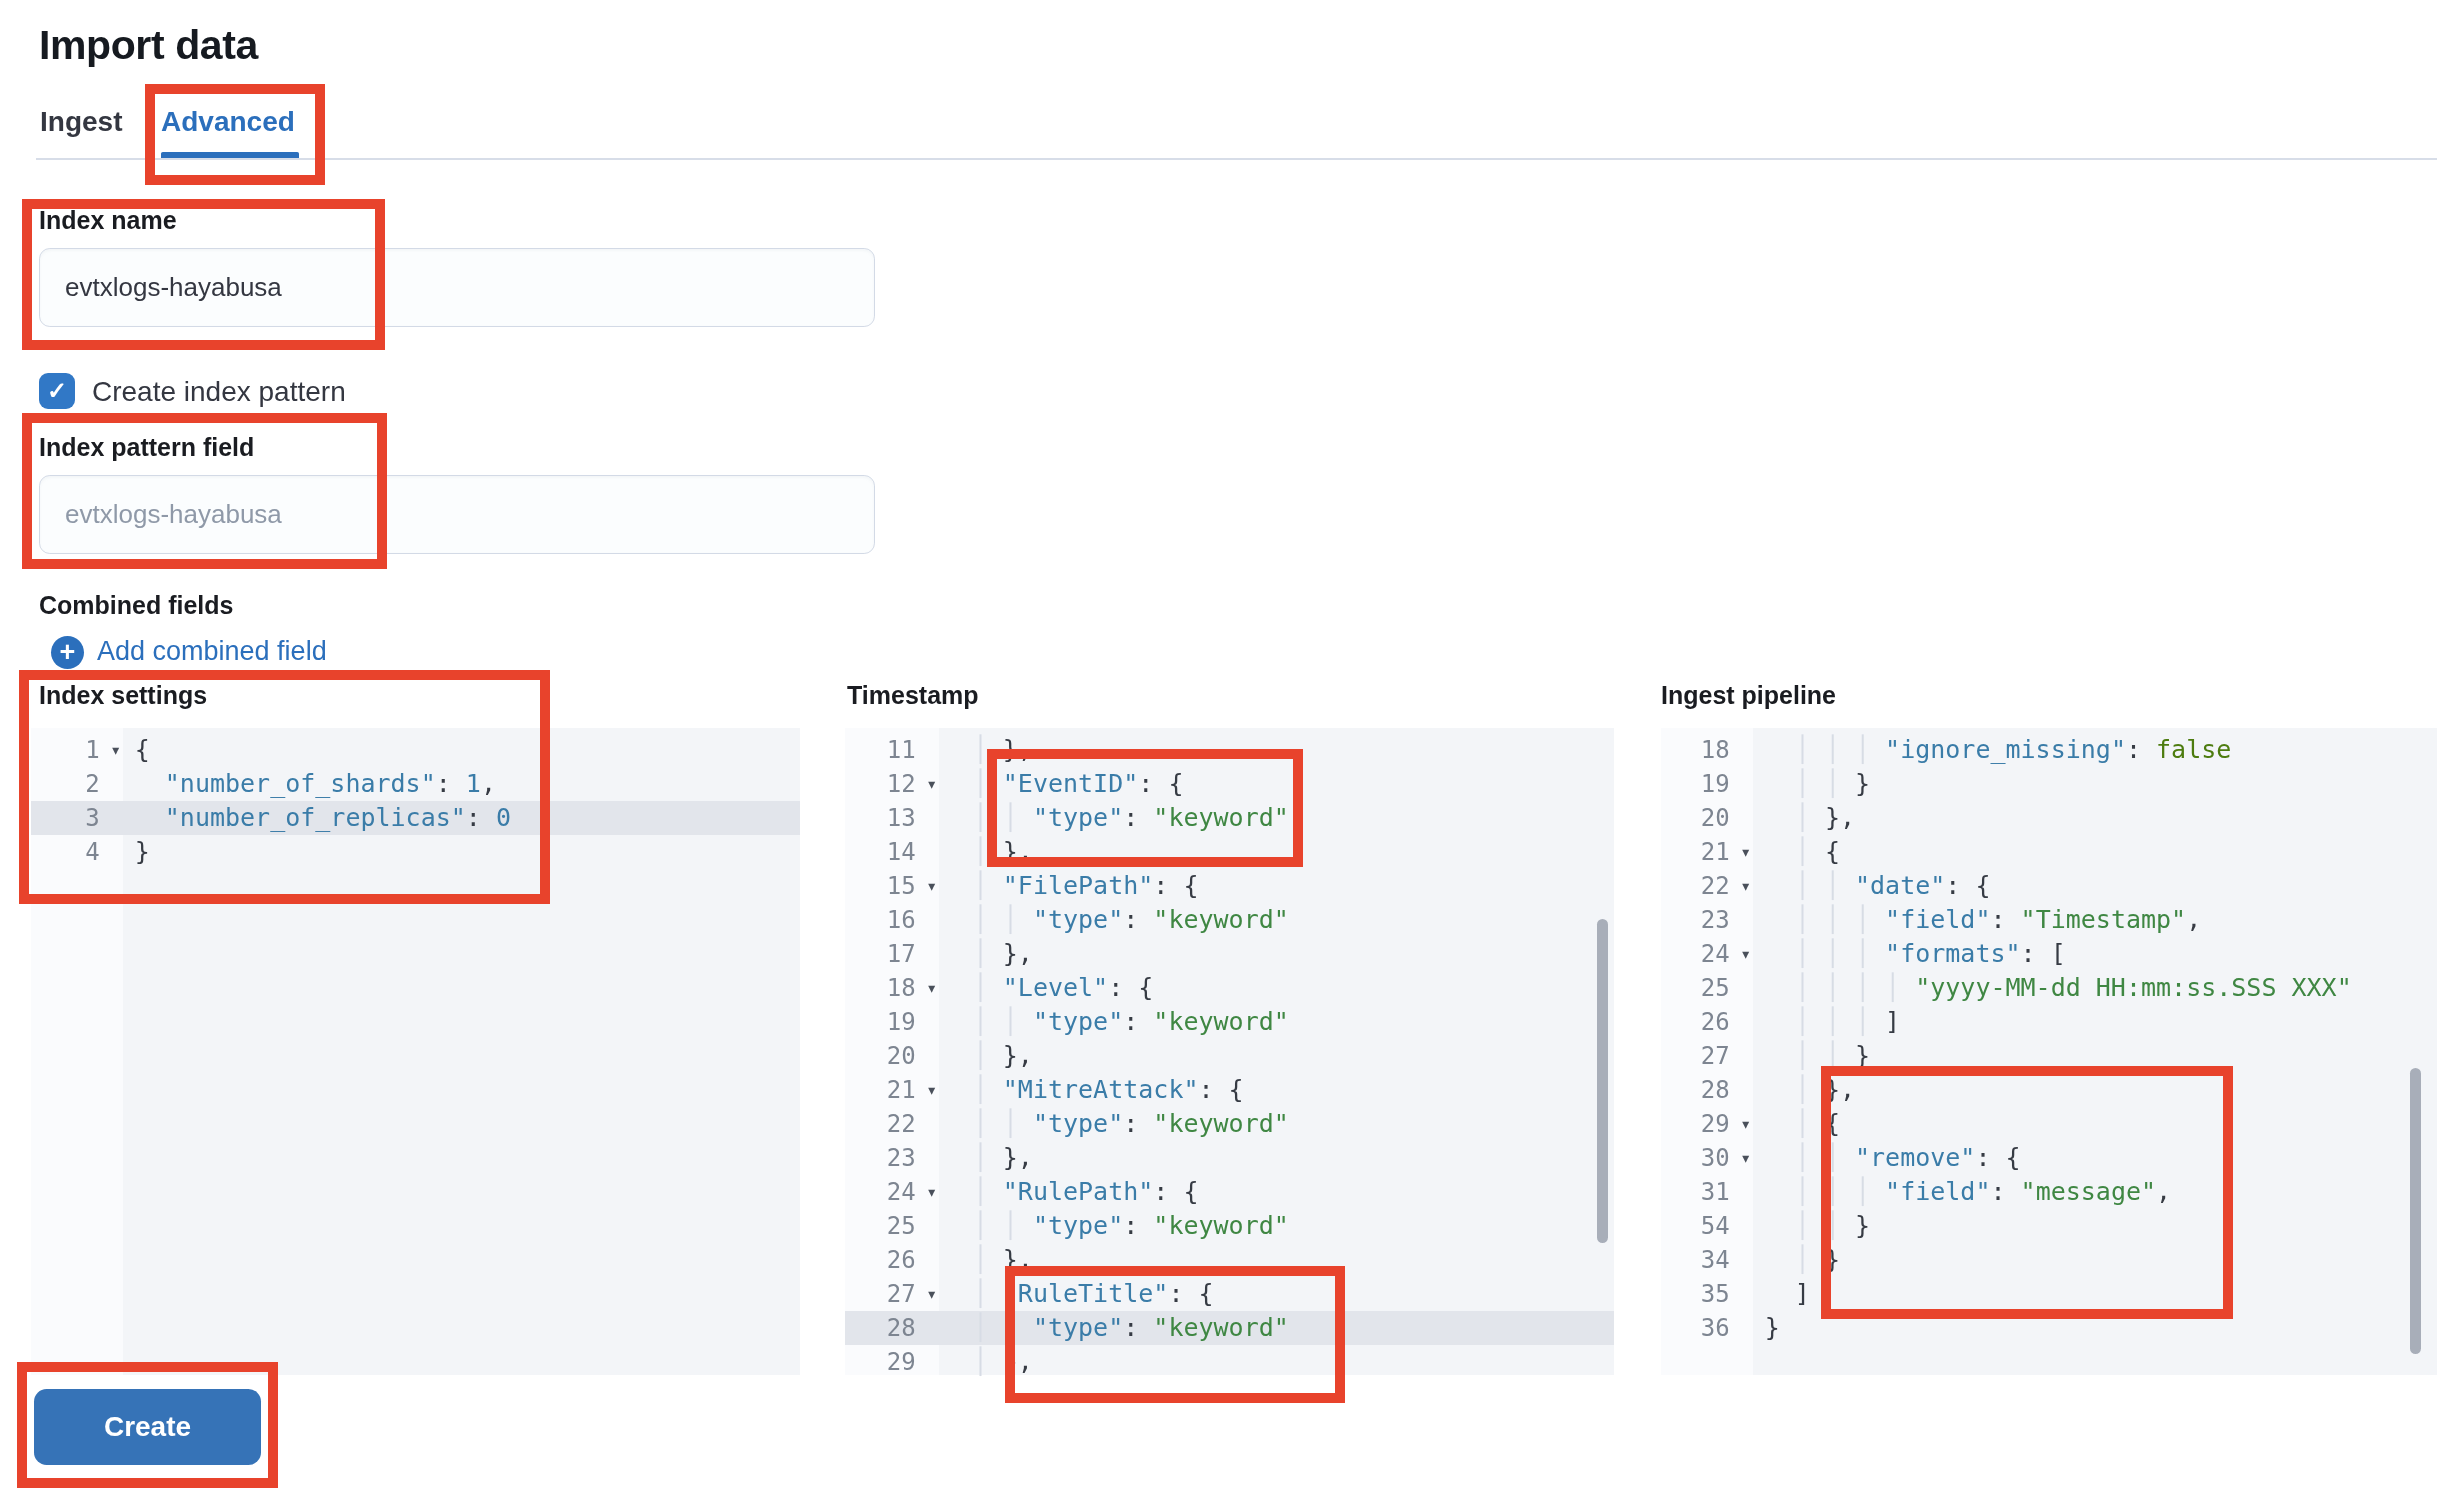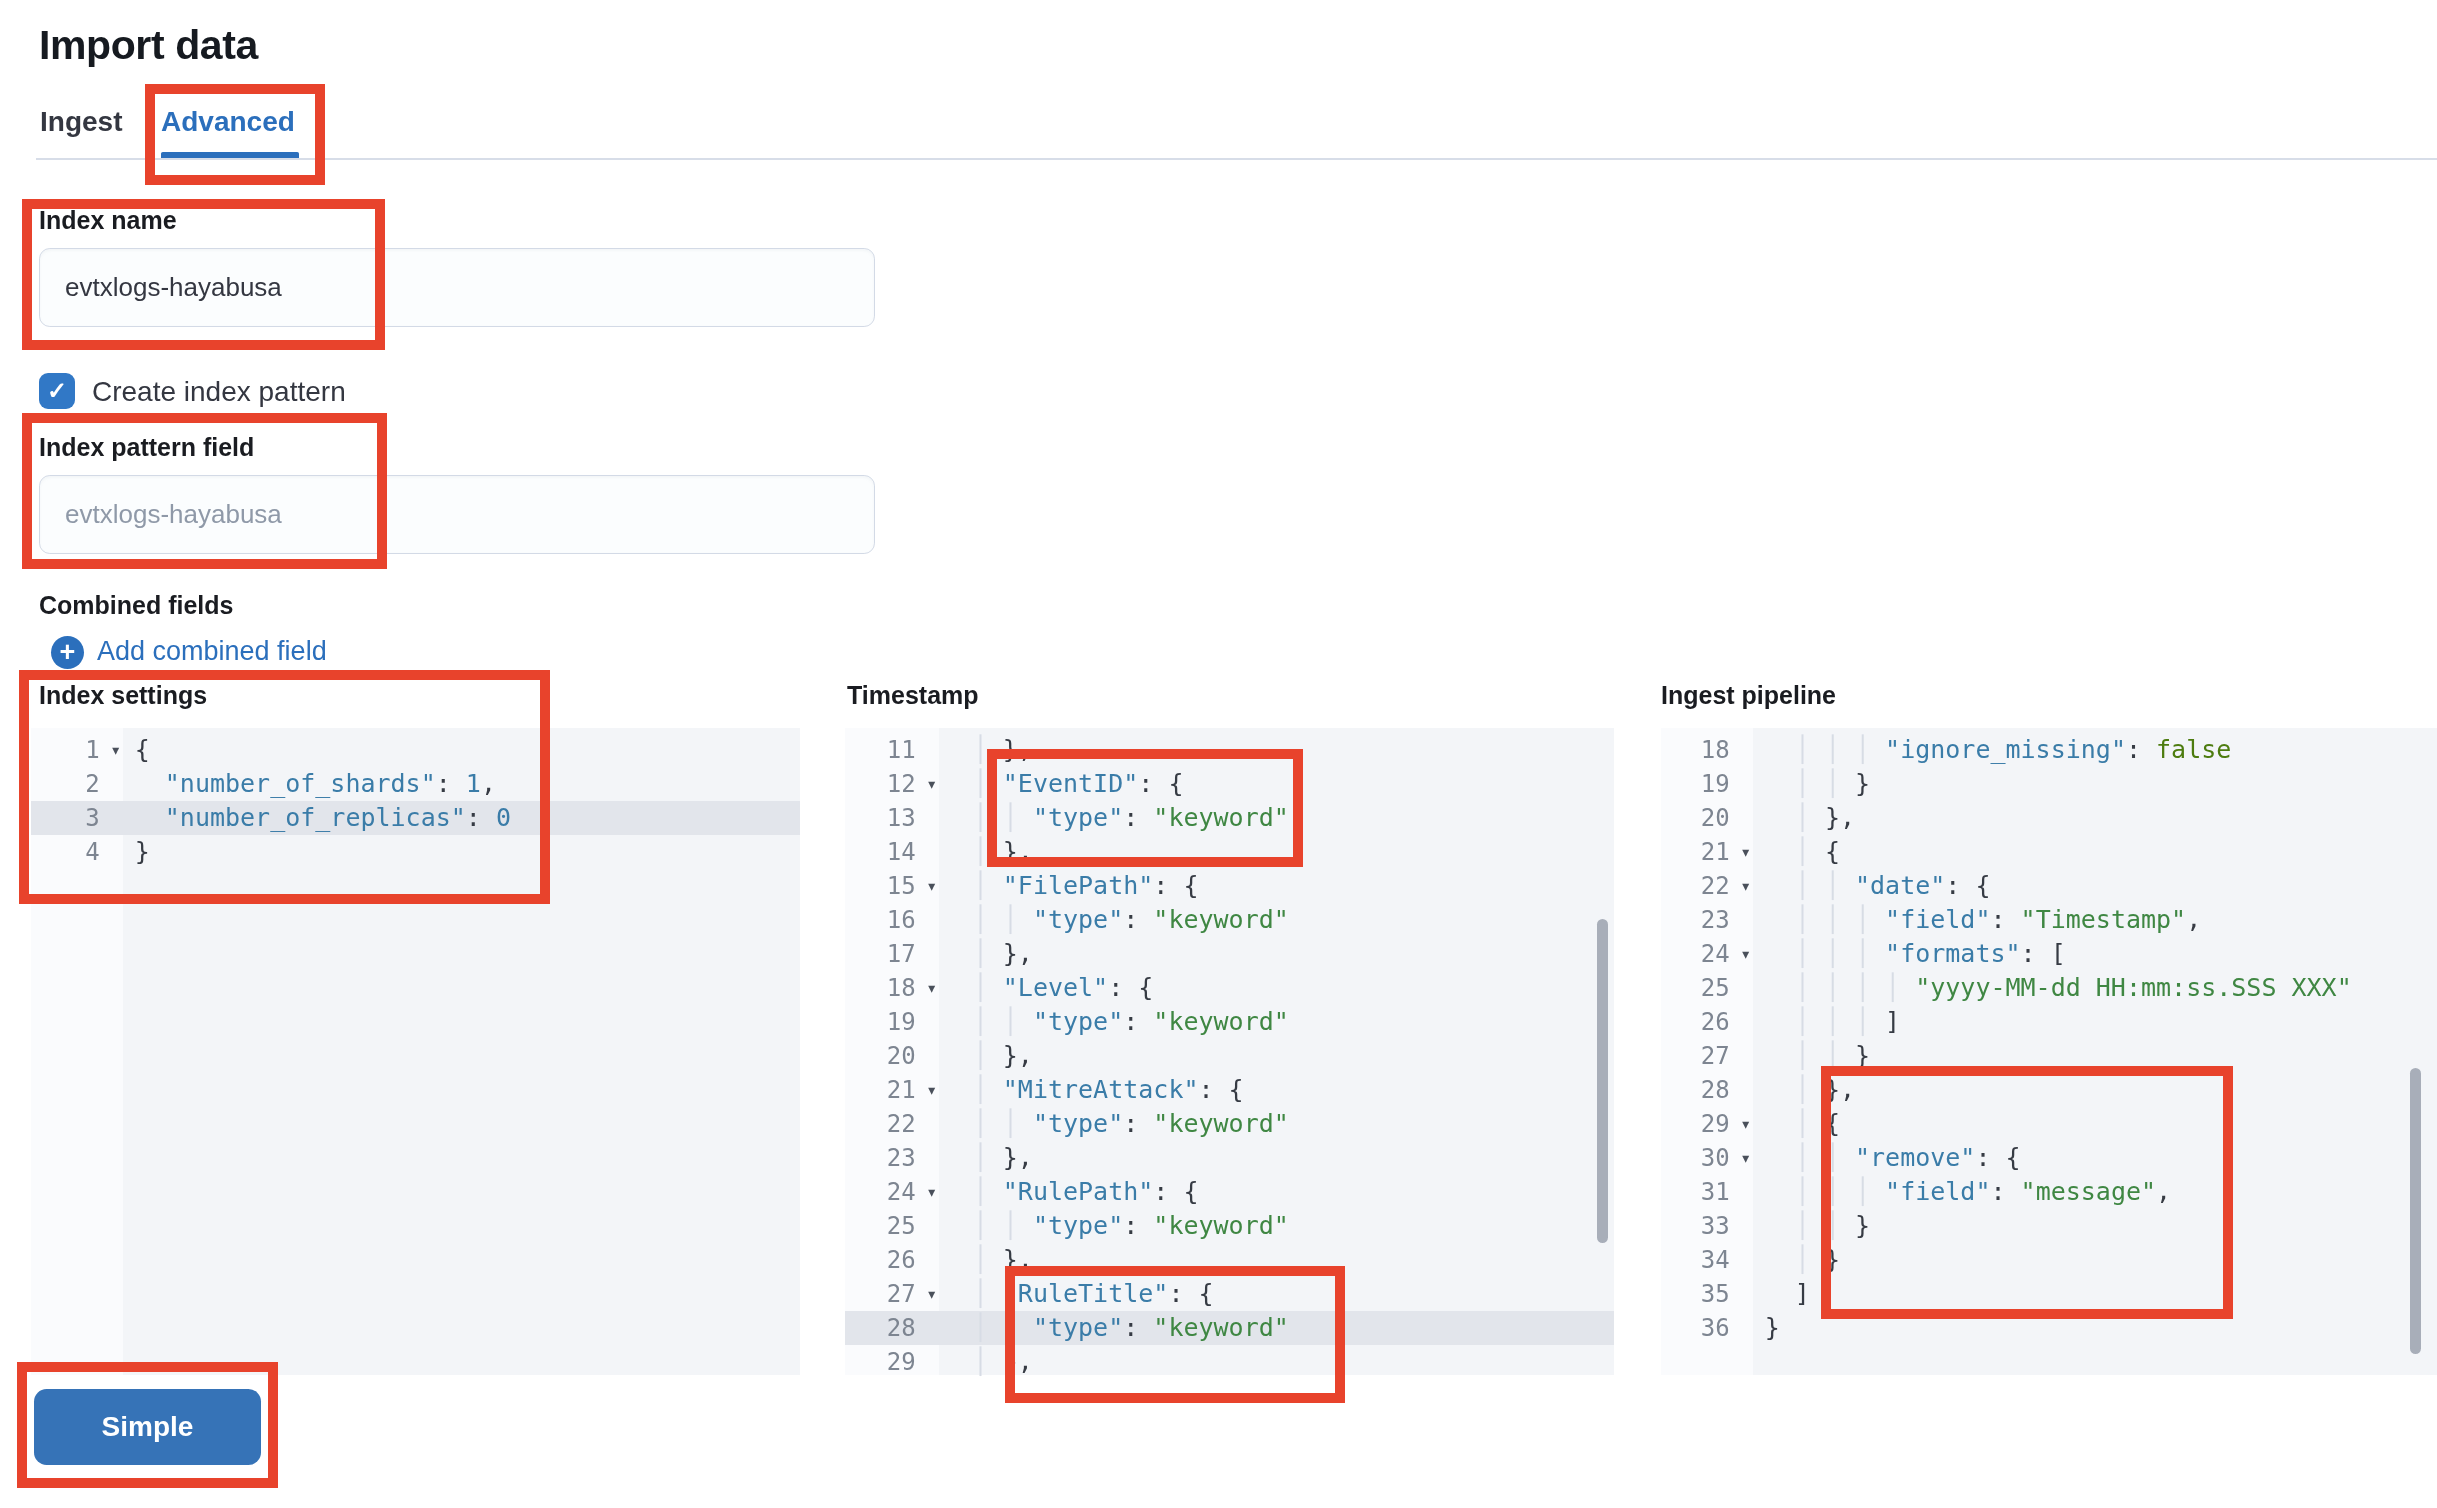--- a/index.html
+++ b/index.html
@@ -125,33 +125,33 @@
       <div class="cl"><div class="gut" style="width: 92px;">22<span class="fold">▾</span></div><pre class="code" style="padding-left: 11.7px;"><span style="color: rgb(215, 220, 229);">  │ │ </span><span style="color: rgb(58, 124, 168);">"date"</span><span style="color: rgb(54, 59, 68);">: {</span></pre></div>
       <div class="cl"><div class="gut" style="width: 92px;">23</div><pre class="code" style="padding-left: 11.7px;"><span style="color: rgb(215, 220, 229);">  │ │ │ </span><span style="color: rgb(58, 124, 168);">"field"</span><span style="color: rgb(54, 59, 68);">: </span><span style="color: rgb(63, 135, 67);">"Timestamp"</span><span style="color: rgb(54, 59, 68);">,</span></pre></div>
       <div class="cl"><div class="gut" style="width: 92px;">24<span class="fold">▾</span></div><pre class="code" style="padding-left: 11.7px;"><span style="color: rgb(215, 220, 229);">  │ │ │ </span><span style="color: rgb(58, 124, 168);">"formats"</span><span style="color: rgb(54, 59, 68);">: [</span></pre></div>
       <div class="cl"><div class="gut" style="width: 92px;">25</div><pre class="code" style="padding-left: 11.7px;"><span style="color: rgb(215, 220, 229);">  │ │ │ │ </span><span style="color: rgb(63, 135, 67);">"yyyy-MM-dd HH:mm:ss.SSS XXX"</span></pre></div>
       <div class="cl"><div class="gut" style="width: 92px;">26</div><pre class="code" style="padding-left: 11.7px;"><span style="color: rgb(215, 220, 229);">  │ │ │ </span><span style="color: rgb(54, 59, 68);">]</span></pre></div>
       <div class="cl"><div class="gut" style="width: 92px;">27</div><pre class="code" style="padding-left: 11.7px;"><span style="color: rgb(215, 220, 229);">  │ │ </span><span style="color: rgb(54, 59, 68);">}</span></pre></div>
       <div class="cl"><div class="gut" style="width: 92px;">28</div><pre class="code" style="padding-left: 11.7px;"><span style="color: rgb(215, 220, 229);">  │ </span><span style="color: rgb(54, 59, 68);">},</span></pre></div>
       <div class="cl"><div class="gut" style="width: 92px;">29<span class="fold">▾</span></div><pre class="code" style="padding-left: 11.7px;"><span style="color: rgb(215, 220, 229);">  │ </span><span style="color: rgb(54, 59, 68);">{</span></pre></div>
       <div class="cl"><div class="gut" style="width: 92px;">30<span class="fold">▾</span></div><pre class="code" style="padding-left: 11.7px;"><span style="color: rgb(215, 220, 229);">  │ │ </span><span style="color: rgb(58, 124, 168);">"remove"</span><span style="color: rgb(54, 59, 68);">: {</span></pre></div>
       <div class="cl"><div class="gut" style="width: 92px;">31</div><pre class="code" style="padding-left: 11.7px;"><span style="color: rgb(215, 220, 229);">  │ │ │ </span><span style="color: rgb(58, 124, 168);">"field"</span><span style="color: rgb(54, 59, 68);">: </span><span style="color: rgb(63, 135, 67);">"message"</span><span style="color: rgb(54, 59, 68);">,</span></pre></div>
-      <div class="cl"><div class="gut" style="width: 92px;">33</div><pre class="code" style="padding-left: 11.7px;"><span style="color: rgb(215, 220, 229);">  │ │ </span><span style="color: rgb(54, 59, 68);">}</span></pre></div>
+      <div class="cl"><div class="gut" style="width: 92px;">54</div><pre class="code" style="padding-left: 11.7px;"><span style="color: rgb(215, 220, 229);">  │ │ </span><span style="color: rgb(54, 59, 68);">}</span></pre></div>
       <div class="cl"><div class="gut" style="width: 92px;">34</div><pre class="code" style="padding-left: 11.7px;"><span style="color: rgb(215, 220, 229);">  │ </span><span style="color: rgb(54, 59, 68);">}</span></pre></div>
       <div class="cl"><div class="gut" style="width: 92px;">35</div><pre class="code" style="padding-left: 11.7px;"><span style="color: rgb(215, 220, 229);">  </span><span style="color: rgb(54, 59, 68);">]</span></pre></div>
       <div class="cl"><div class="gut" style="width: 92px;">36</div><pre class="code" style="padding-left: 11.7px;"><span style="color: rgb(54, 59, 68);">}</span></pre></div>
     </div>
 
   <div class="abs sb-thumb" style="left:1597px;top:919px;height:324px;"></div>
   <div class="abs sb-thumb" style="left:2410px;top:1068px;height:286px;"></div>
 
   <div class="abs anno" style="left:145px;top:84px;width:180px;height:101px;"></div>
   <div class="abs anno" style="left:21.6px;top:199px;width:363px;height:151px;"></div>
   <div class="abs anno" style="left:21.6px;top:413px;width:365px;height:156px;"></div>
   <div class="abs anno" style="left:19px;top:670px;width:531px;height:234px;"></div>
   <div class="abs anno" style="left:987px;top:749px;width:316px;height:118px;"></div>
   <div class="abs anno" style="left:1005px;top:1266px;width:340px;height:137px;"></div>
   <div class="abs anno" style="left:1821px;top:1066px;width:412px;height:253px;"></div>
   <div class="abs anno" style="left:17px;top:1362px;width:261px;height:126px;"></div>
 
-  <button class="abs import-btn">Simple</button>
+  <button class="abs import-btn">Create</button>
 </div>
 
 
 </body></html>

